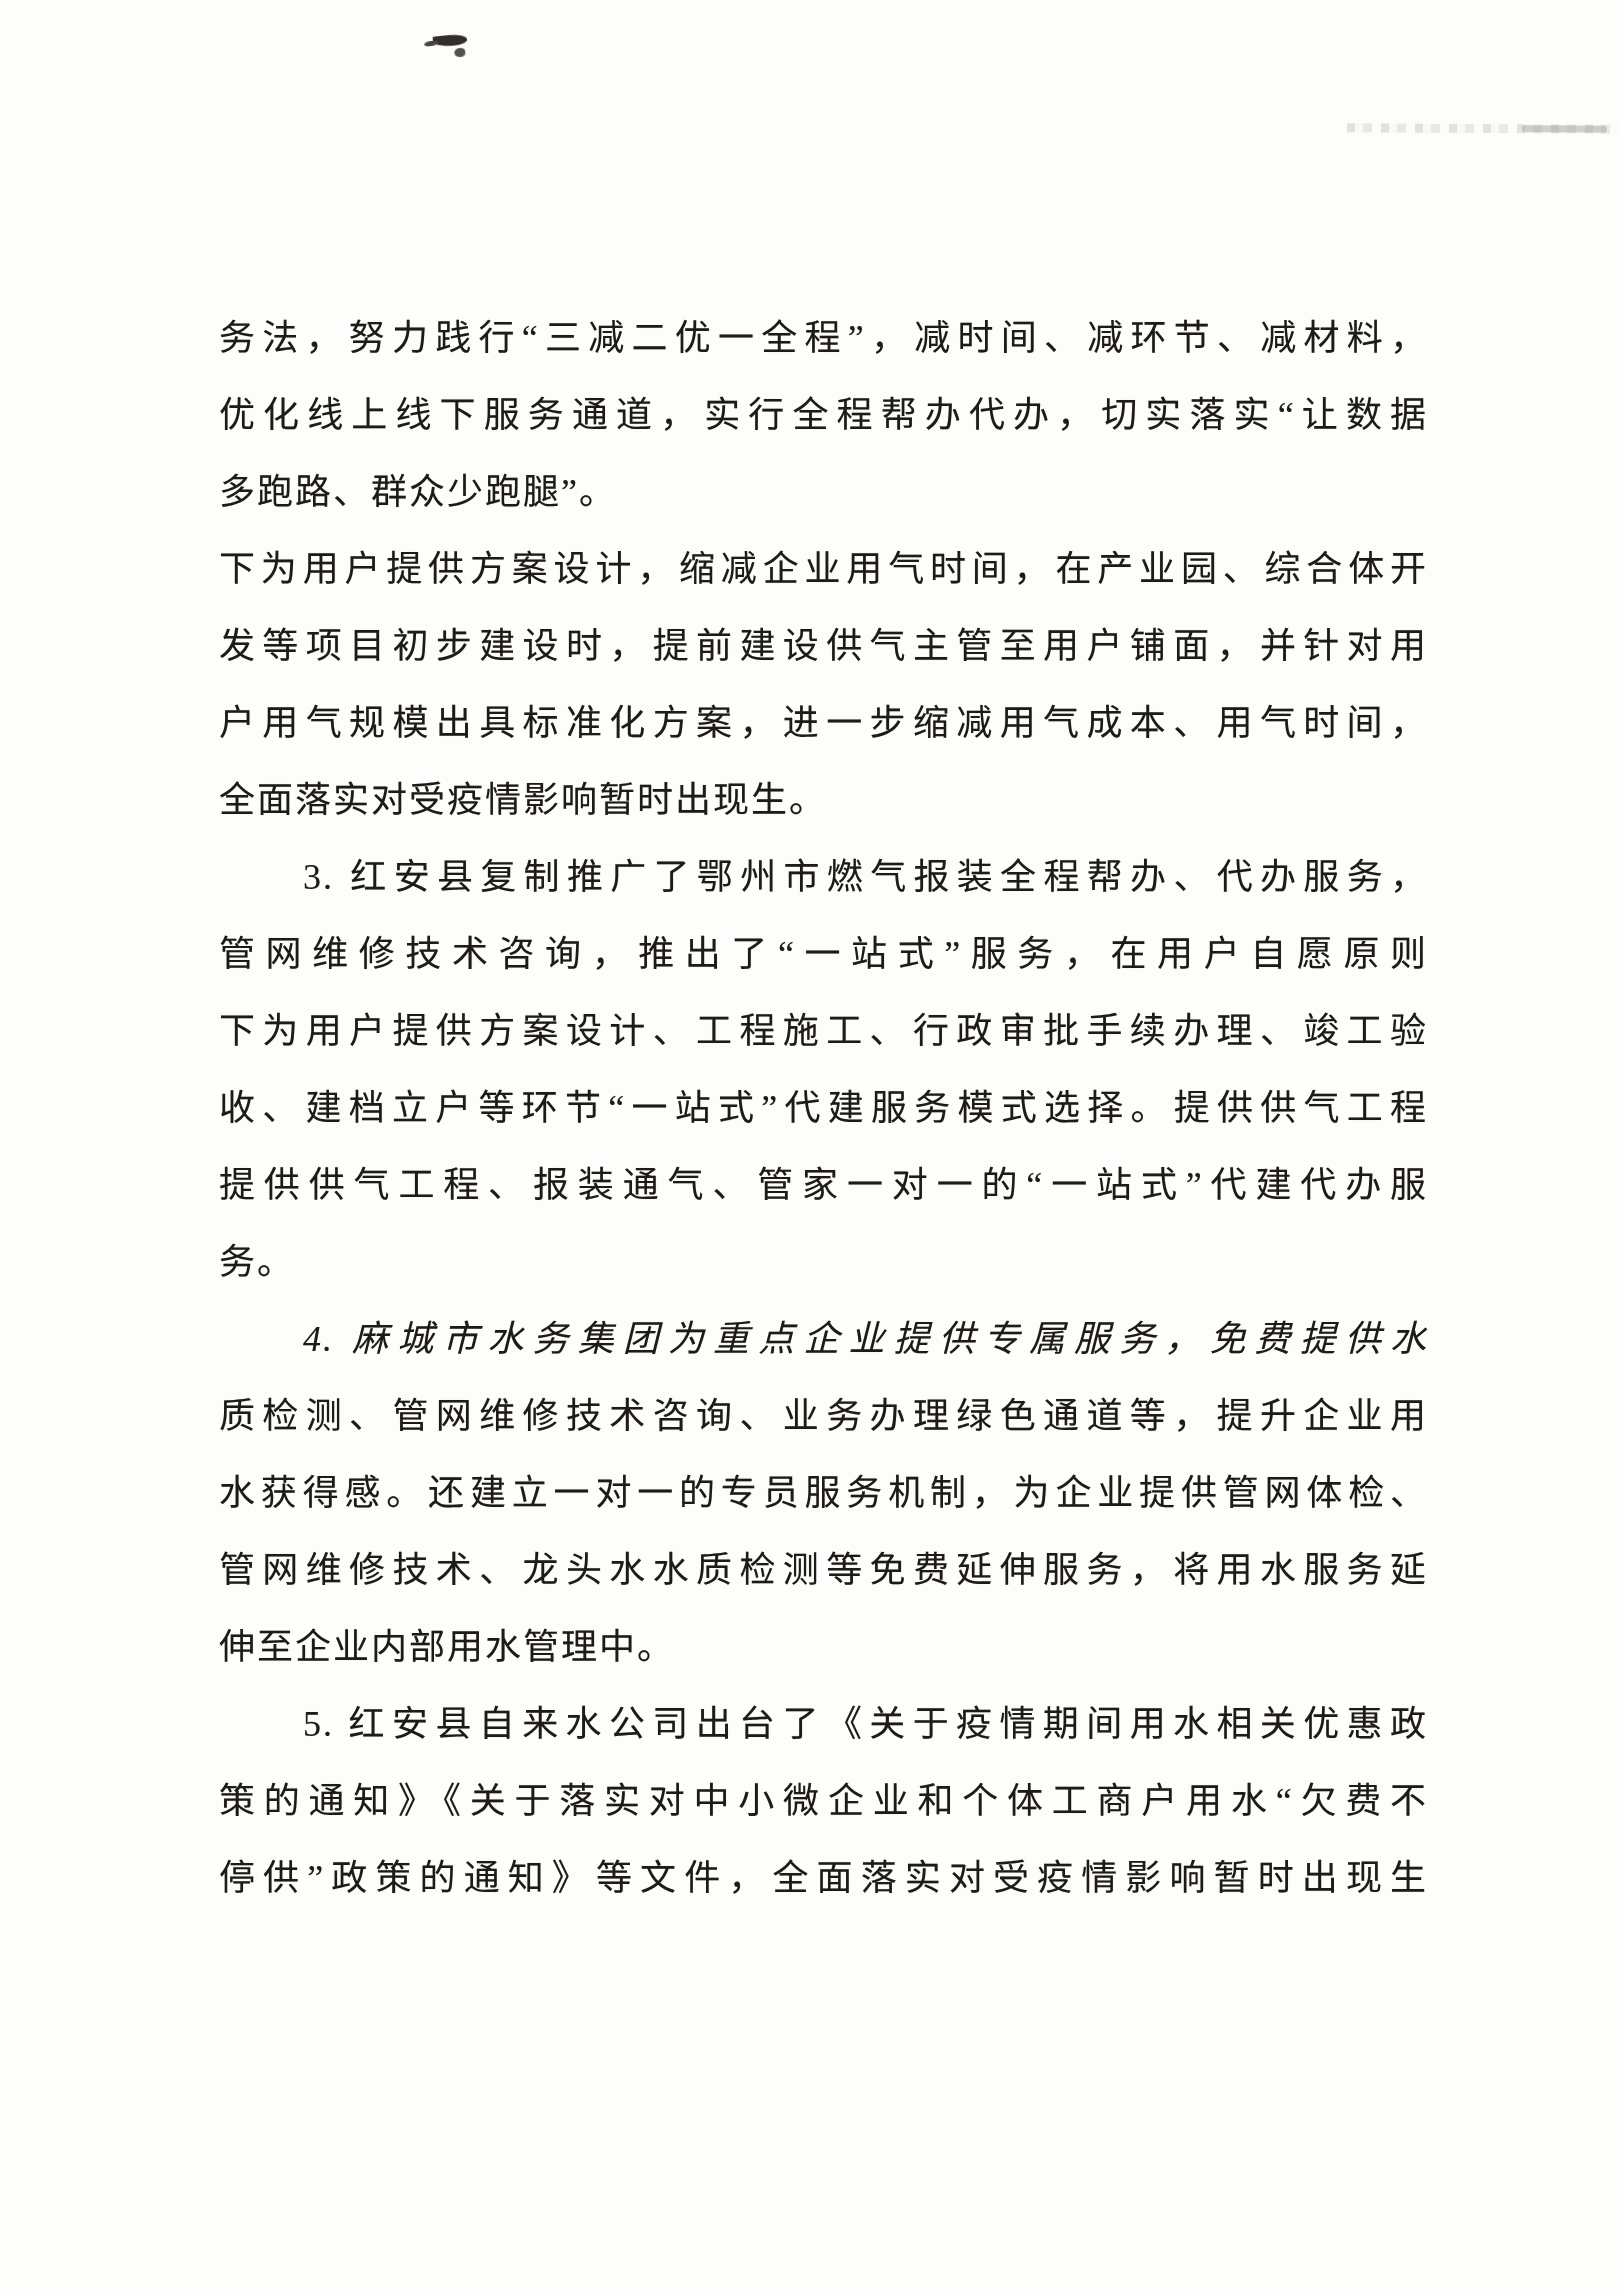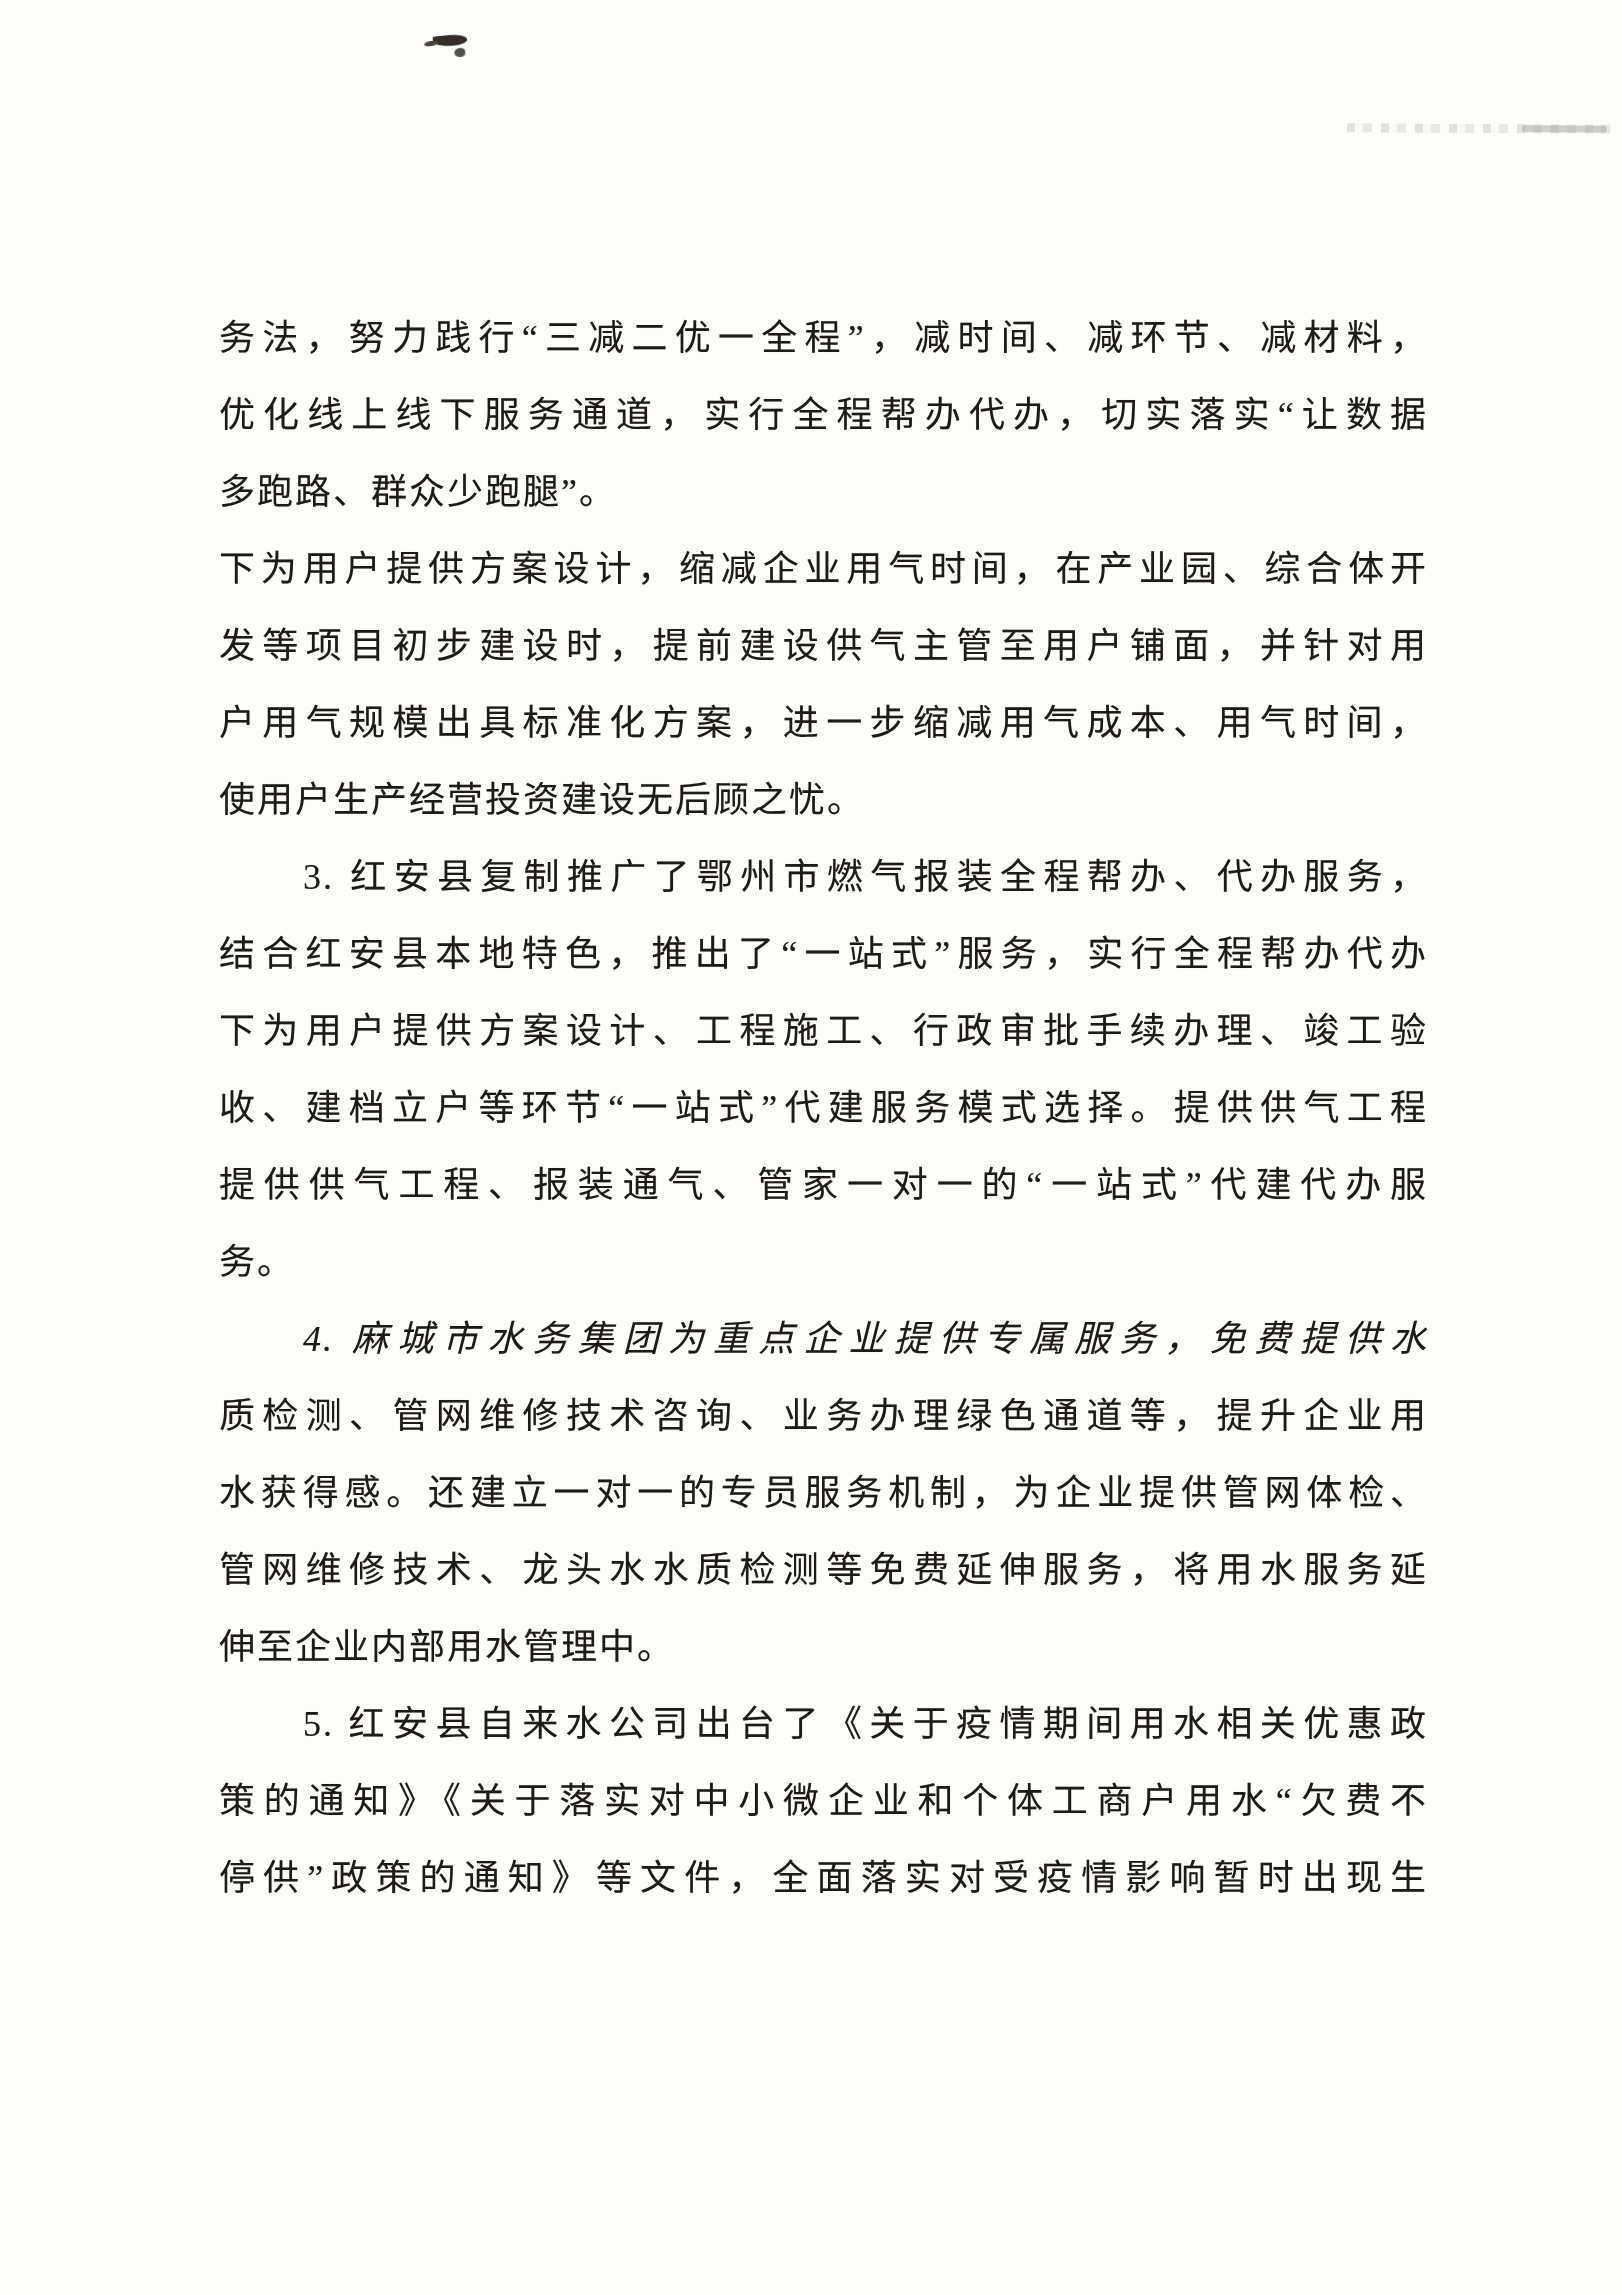--- a/index.html
+++ b/index.html
@@ -116,25 +116,25 @@
 
       <p class="line">多跑路、群众少跑腿”。</p>
 
 
       <p class="line justify">下为用户提供方案设计，缩减企业用气时间，在产业园、综合体开</p>
 
       <p class="line justify">发等项目初步建设时，提前建设供气主管至用户铺面，并针对用</p>
 
       <p class="line justify">户用气规模出具标准化方案，进一步缩减用气成本、用气时间，</p>
 
-      <p class="line">使用户生产经营投资建设无后顾之忧。</p>
+      <p class="line">全面落实对受疫情影响暂时出现生。</p>
 
       <p class="line justify" style="text-indent: 84px;">3.  红安县复制推广了鄂州市燃气报装全程帮办、代办服务，</p>
 
-      <p class="line justify">结合红安县本地特色，推出了“一站式”服务，实行全程帮办代办</p>
+      <p class="line justify">管网维修技术咨询，推出了“一站式”服务，在用户自愿原则</p>
 
       <p class="line justify">下为用户提供方案设计、工程施工、行政审批手续办理、竣工验</p>
 
       <p class="line justify">收、建档立户等环节“一站式”代建服务模式选择。提供供气工程</p>
 
       <p class="line justify">提供供气工程、报装通气、管家一对一的“一站式”代建代办服</p>
 
       <p class="line">务。</p>
 
       <p class="line justify" style="text-indent: 84px; font-style: italic;">4.  麻城市水务集团为重点企业提供专属服务，免费提供水</p>

